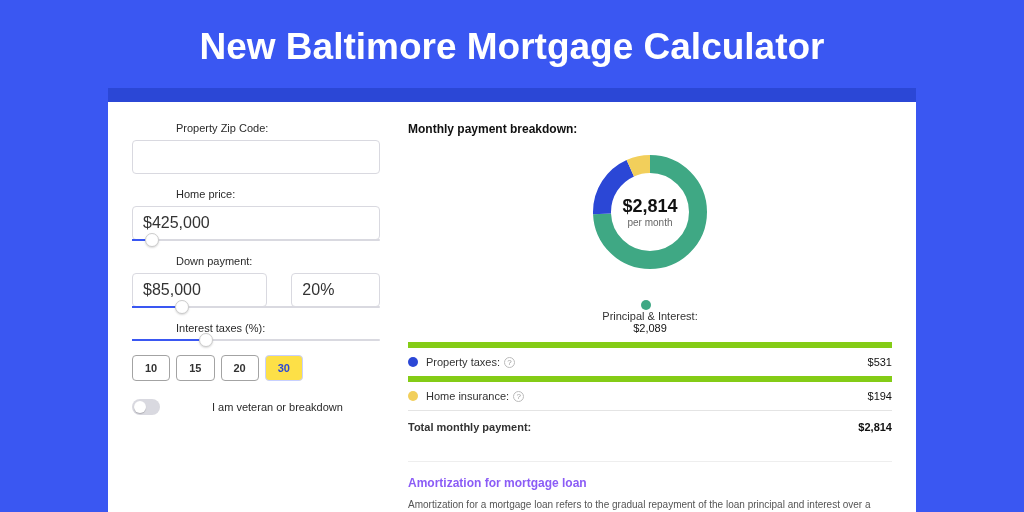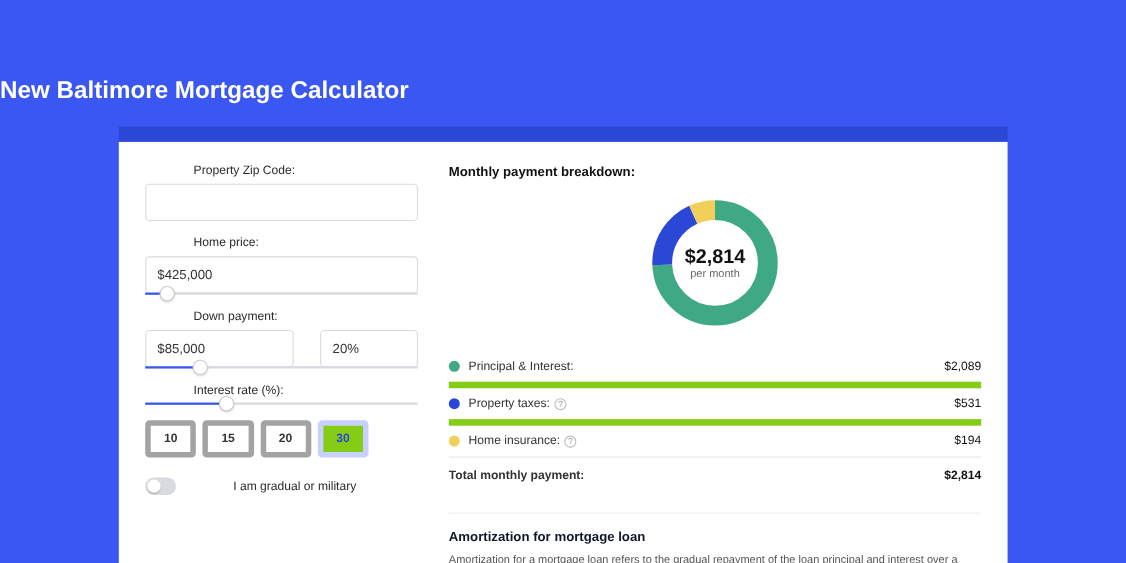--- a/index.html
+++ b/index.html
@@ -1,53 +1,53 @@
 <!DOCTYPE html>
 <html><head>
 <meta charset="utf-8">
 <style>
   * { box-sizing: border-box; margin: 0; padding: 0; font-family: -apple-system, BlinkMacSystemFont, "Segoe UI", Arial, sans-serif; }
   body { width: 1024px; height: 512px; background: #3a57f2; overflow: hidden; }
-  .hero-title { text-align: left; color: #fff; font-size: 22px; font-weight: 700; padding: 26px 0 20px; margin-top: 43px; }
+  .hero-title { text-align: center; color: #fff; font-size: 37px; font-weight: 700; padding: 26px 0 20px; }
   .inner-band { background: #2b47d6; margin: 0 108px; padding-top: 14px; }
   .card { background: #fff; margin: 0; padding: 20px 24px 0; display: flex; gap: 28px; }
   .left { width: 248px; flex-shrink: 0; }
   .right { flex: 1; }
   .lbl { font-size: 11px; color: #2a2a2a; margin-bottom: 6px; display: block; padding-left: 44px; }
-  .text-input { width: 100%; height: 34px; border: 1px solid #d9d9e0; border-radius: 4px; padding: 0 10px; font-size: 12px; color: #333; }
+  .text-input { width: 100%; height: 34px; border: 1px solid #d9d9e0; border-radius: 4px; padding: 0 10px; font-size: 16px; color: #333; }
   .field { margin-bottom: 14px; position: relative; }
   .row2 { display: flex; gap: 24px; }
   .row2 .text-input:first-child { flex: 1.7; }
   .row2 .text-input:last-child { flex: 1; }
   .slider-track { height: 2px; background: #d9d9e0; position: relative; margin-top: -1px; border-radius: 1px; }
   .slider-fill { position: absolute; left: 0; top: 0; height: 100%; background: #3a57f2; }
   .slider-thumb { position: absolute; top: 50%; width: 14px; height: 14px; background: #fff; border: 1px solid #ccc; border-radius: 50%; transform: translate(-50%,-50%); box-shadow: 0 1px 2px rgba(0,0,0,.15); }
   .pills { display: flex; gap: 6px; }
-  .pill { border: 5px solid #a3a3a3; border-radius: 4px; padding: 6px 12px; font-size: 11px; font-weight: 600; color: #333; cursor: pointer; }
-  .pill.active { background: #84cc16; border-color: #c7d0ff; color: #2b47d6; }
+  .pill { border: 1px solid #a3a3a3; border-radius: 4px; padding: 6px 12px; font-size: 11px; font-weight: 600; color: #333; cursor: pointer; }
+  .pill.active { background: #fde047; border-color: #c7d0ff; color: #2b47d6; }
   .toggle-row { display: flex; align-items: center; gap: 8px; margin-top: 18px; }
   .toggle { width: 28px; height: 16px; background: #d9d9e0; border-radius: 8px; position: relative; }
   .toggle::after { content:""; position:absolute; width:12px; height:12px; background:#fff; border-radius:50%; top:2px; left:2px; box-shadow:0 1px 1px rgba(0,0,0,.2); }
   .section-title { font-size: 12px; font-weight: 700; color: #111; margin-bottom: 14px; }
   .donut-wrap { display:flex; justify-content:center; margin-bottom: 18px; }
   .donut { position: relative; width: 124px; height: 124px; }
   .donut svg { transform: rotate(-90deg); }
   .donut-center { position:absolute; inset:0; display:flex; flex-direction:column; align-items:center; justify-content:center; }
   .donut-amount { font-size: 18px; font-weight: 700; color:#111; }
   .donut-sub { font-size: 10px; color:#666; }
   .legend-row { display:flex; align-items:center; padding:8px 0; border-top:6px solid #84cc16; font-size:11px; }
-  .legend-row:first-of-type { border-top:none; }
+  .legend-row:first-of-type { border-top:none;flex-direction:column; }
   .dot { width:10px; height:10px; border-radius:50%; margin-right:8px; flex-shrink:0; }
   .legend-label { flex:1; color:#333; display:flex; align-items:center; gap:4px; }
   .legend-val { font-weight:400; color:#111; }
   .legend-row.total { border-top:1px solid #e4e4e4; font-weight:700; padding-top:10px; }
   .legend-row.total .legend-val { font-weight:700; }
   .info-ic { width:11px; height:11px; border:1px solid #bbb; border-radius:50%; display:inline-flex; align-items:center; justify-content:center; font-size:8px; color:#999; }
   .amort { margin-top:20px; border-top:1px solid #eee; padding-top:14px; }
-  .amort-title { font-size:12px; font-weight:700; color:#0f172a; margin-bottom:8px; }
+  .amort-title { font-size:12px; font-weight:700; color:#8b5cf6; margin-bottom:8px; }
   .amort-body { font-size:10px; color:#555; line-height:1.4; }
 </style>
 </head>
 <body>
 
 <h1 class="hero-title">New Baltimore Mortgage Calculator</h1>
 
 <div class="inner-band">
   <div class="card">
 
@@ -73,39 +73,39 @@
           <input class="text-input" value="$85,000" style="">
           <input class="text-input" value="20%" style="">
         </div>
         <div class="slider-track">
           <div class="slider-fill" id="down-fill" style="width: 20%;"></div>
           <div class="slider-thumb" id="down-thumb" style="left: 20%;"></div>
         </div>
       </div>
 
       <div class="field">
-        <label class="lbl">Interest rate (%):</label>
+        <label class="lbl">Interest taxes (%):</label>
         <div class="slider-track">
           <div class="slider-fill" id="rate-fill" style="width: 30%;"></div>
           <div class="slider-thumb" id="rate-thumb" style="left: 30%;"></div>
         </div>
       </div>
 
       <div class="field">
         <div class="pills" id="period-pills">
             <div class="pill">10</div>
             <div class="pill">15</div>
             <div class="pill">20</div>
             <div class="pill active">30</div>
           </div>
       </div>
 
       <div class="toggle-row">
         <div class="toggle"></div>
-        <span class="lbl" style="margin:0">I am gradual or military</span>
+        <span class="lbl" style="margin:0">I am veteran or breakdown</span>
       </div>
 
     </div>
 
     <div class="right">
       <div class="section-title">Monthly payment breakdown:</div>
 
       <div class="donut-wrap">
         <div class="donut">
           <svg width="124" height="124" viewBox="0 0 124 124" id="donut-svg">

